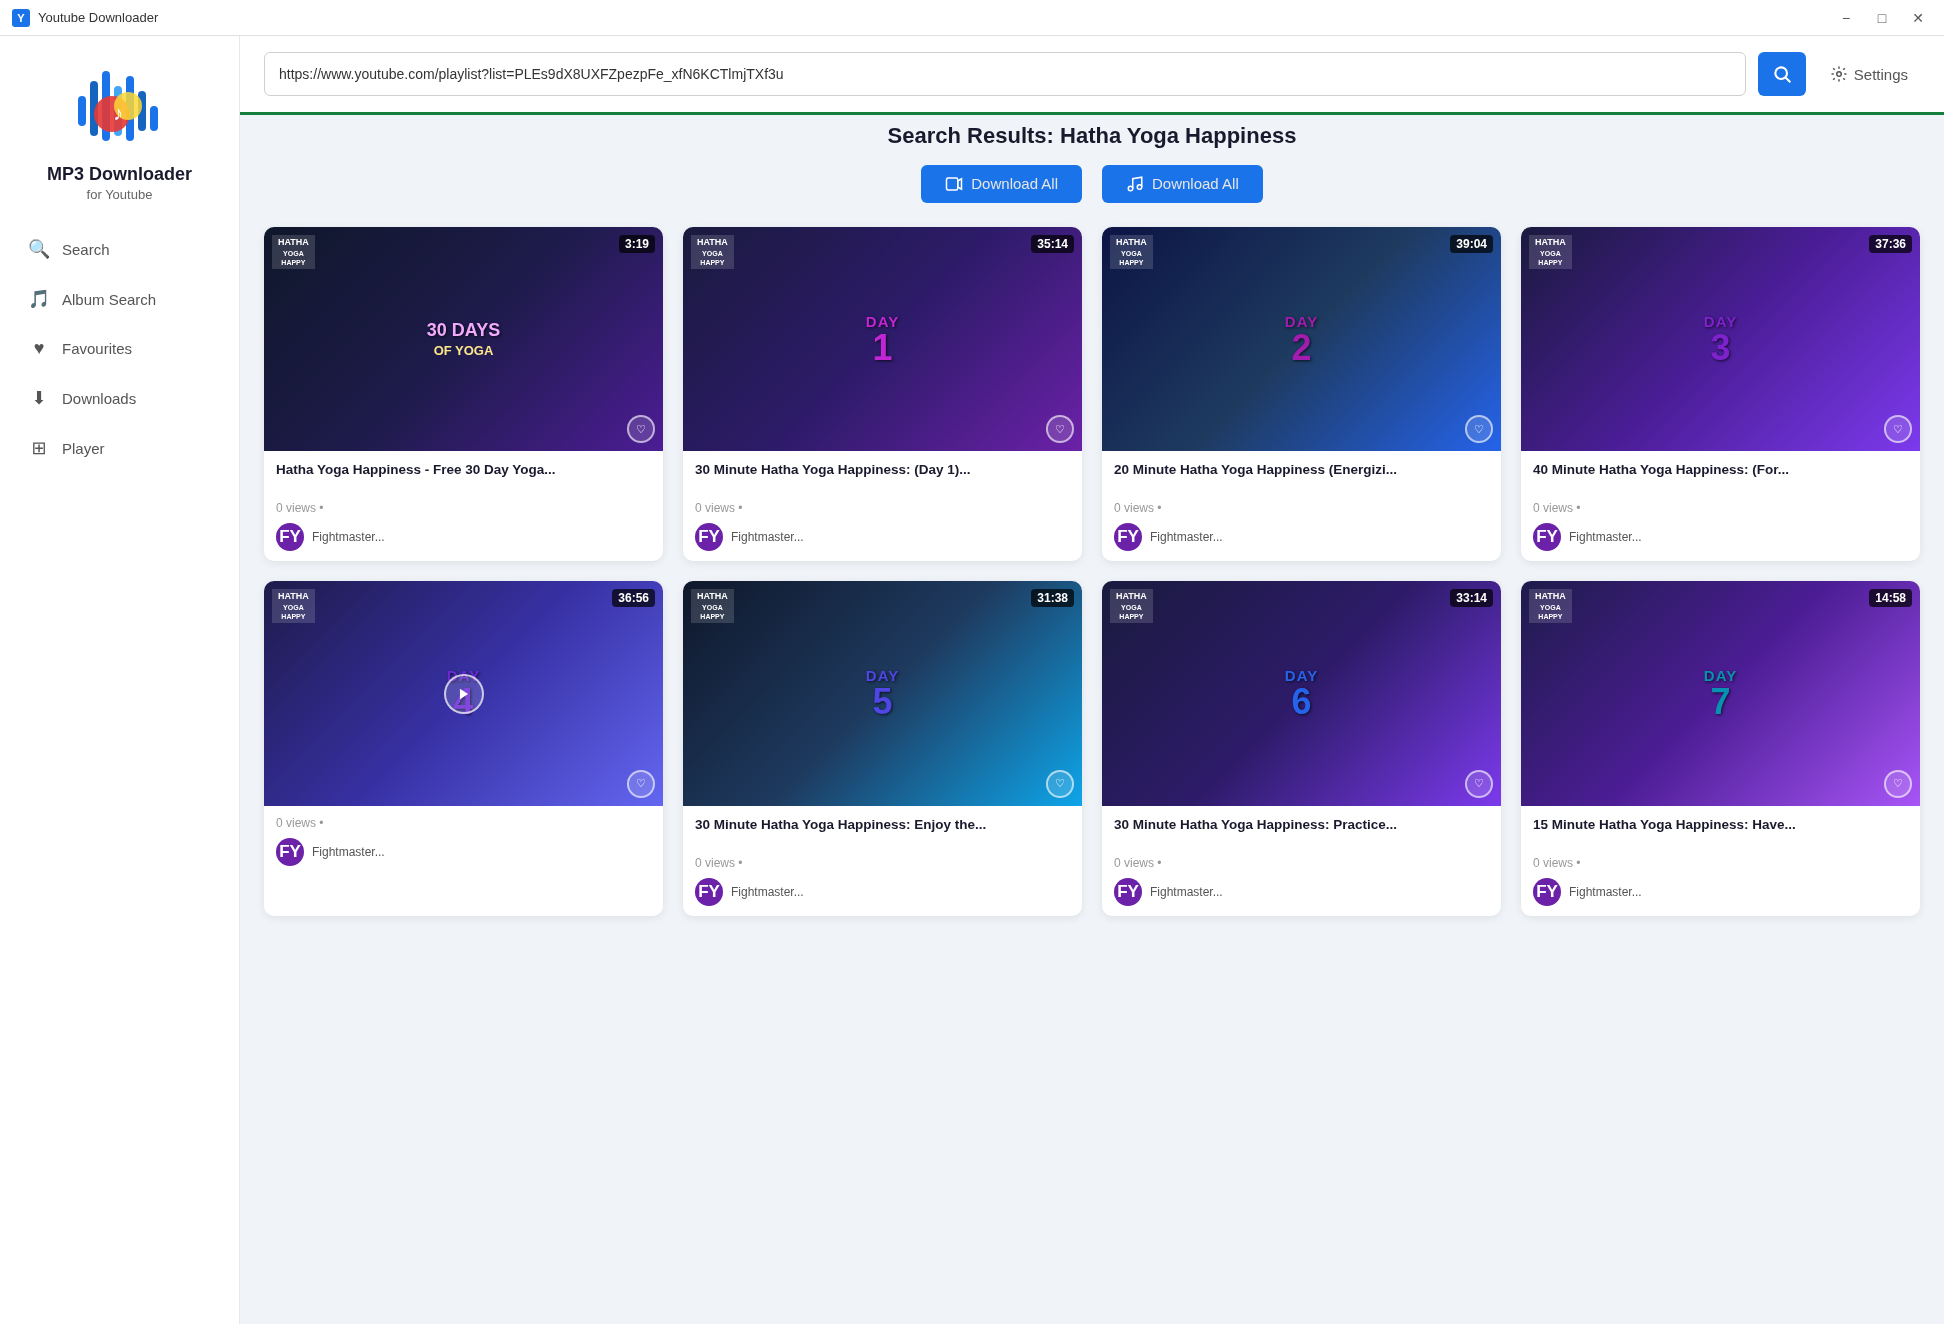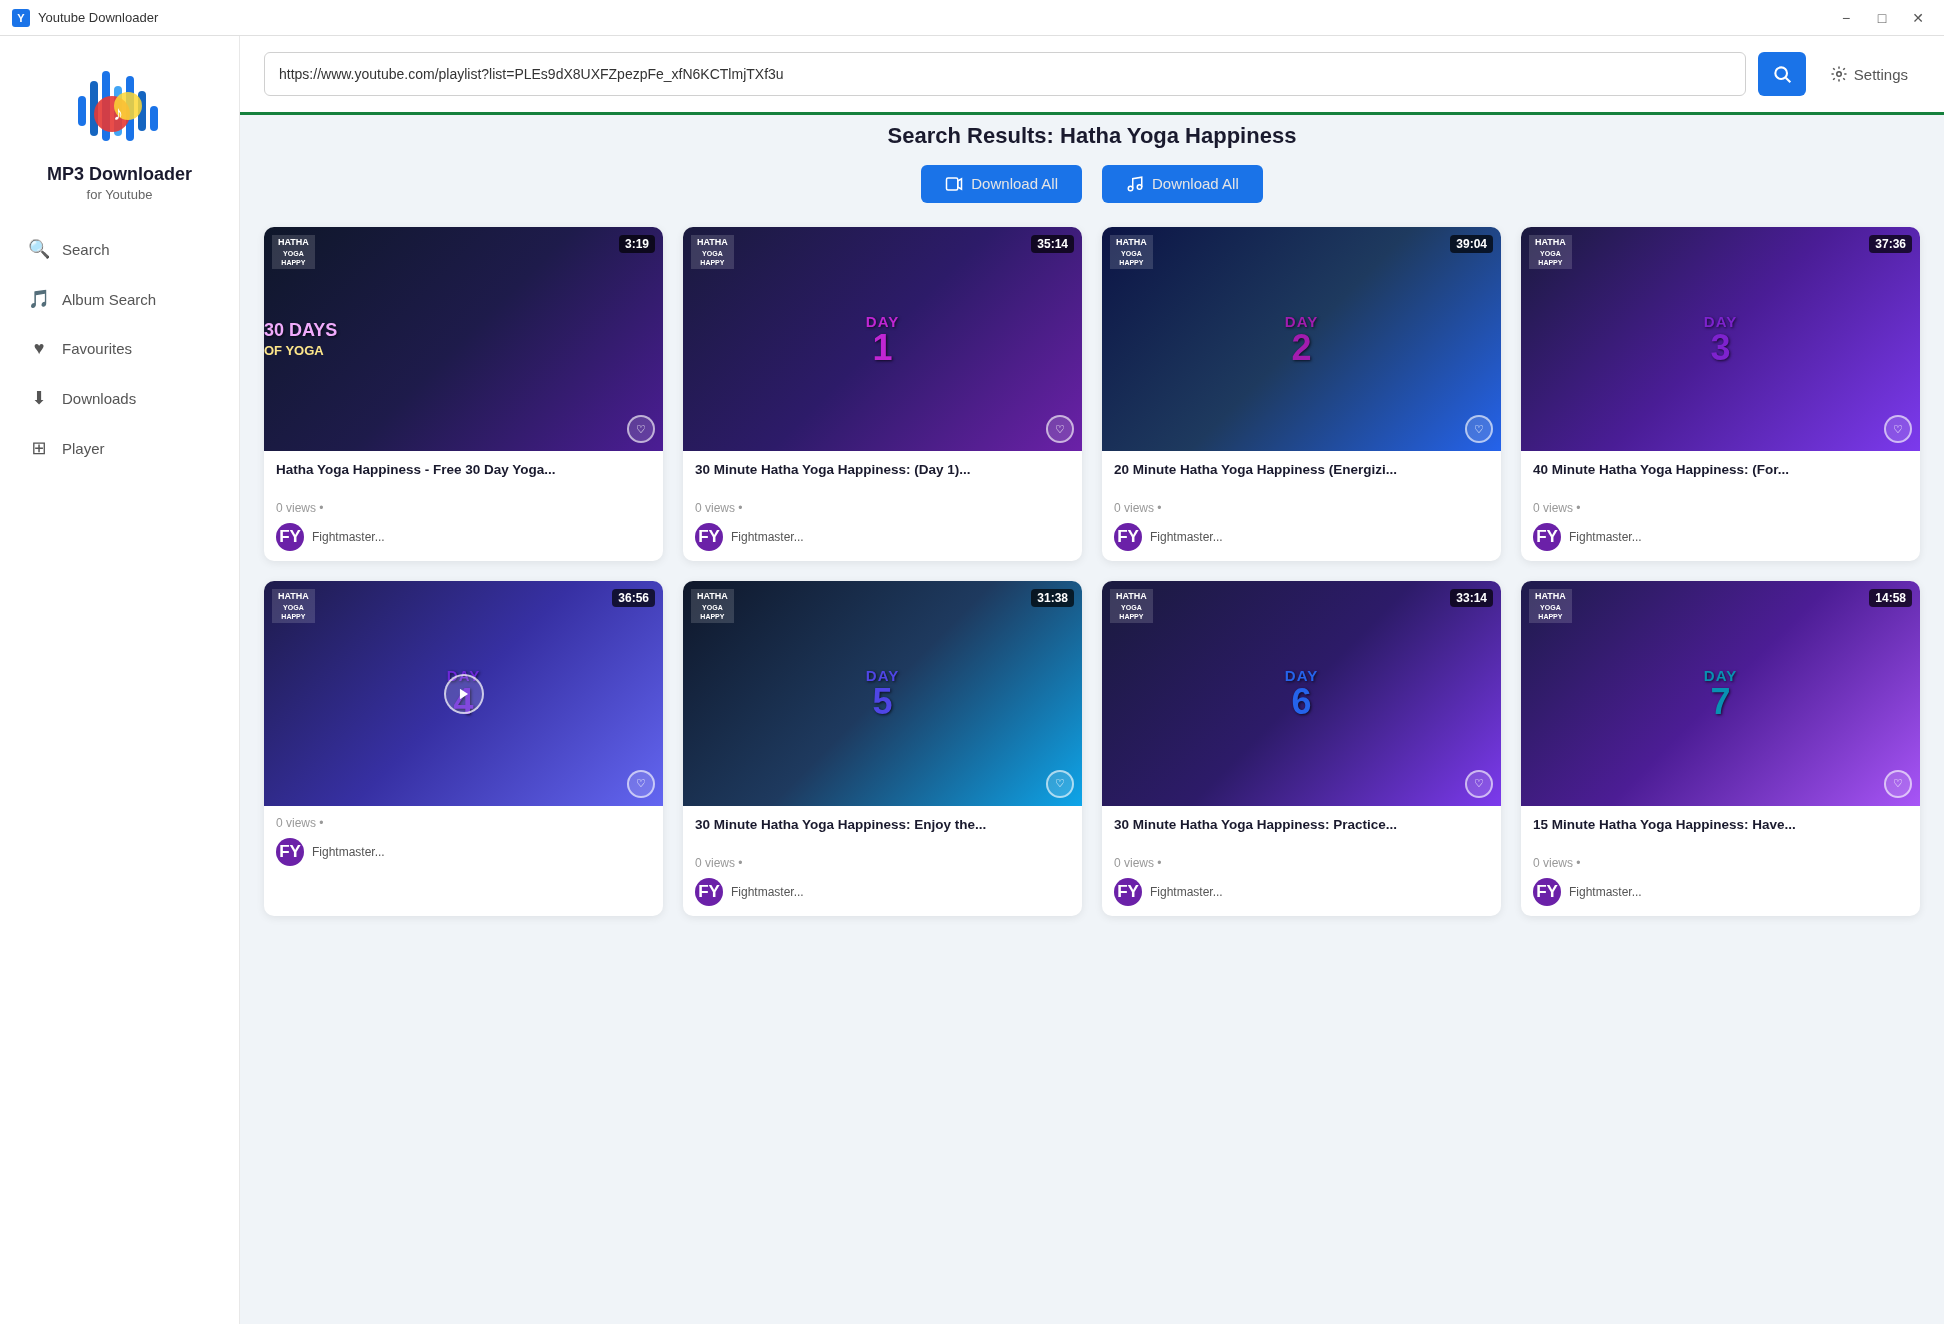--- a/index.html
+++ b/index.html
@@ -279,21 +279,21 @@
       <div class="video-grid" id="video-grid">
       <div class="video-card">
     <div class="thumbnail-wrap">
       <div class="thumbnail-bg thumb-0">
 
       <div class="thumbnail-text-overlay">
         <div class="hatha-badge">
           HATHA<span class="yoga">YOGA</span><span class="happy">HAPPY</span>
         </div>
       </div>
-      <div style="position:absolute;inset:0;display:flex;align-items:flex-start;justify-content:center;flex-direction:column;">
+      <div style="position:absolute;inset:0;display:flex;align-items:center;justify-content:center;flex-direction:column;">
         <span style="color:#f0abfc;font-size:18px;font-weight:900;text-shadow:1px 1px 3px rgba(0,0,0,0.7);">30 DAYS</span>
         <span style="color:#fde68a;font-size:13px;font-weight:700;margin-top:2px;">OF YOGA</span>
       </div>
       <div class="channel-watermark">♡</div>
 
         <span class="duration-badge">3:19</span>
       </div>
     </div>
     <div class="card-info">
       <div class="card-title">Hatha Yoga Happiness - Free 30 Day Yoga...</div>

